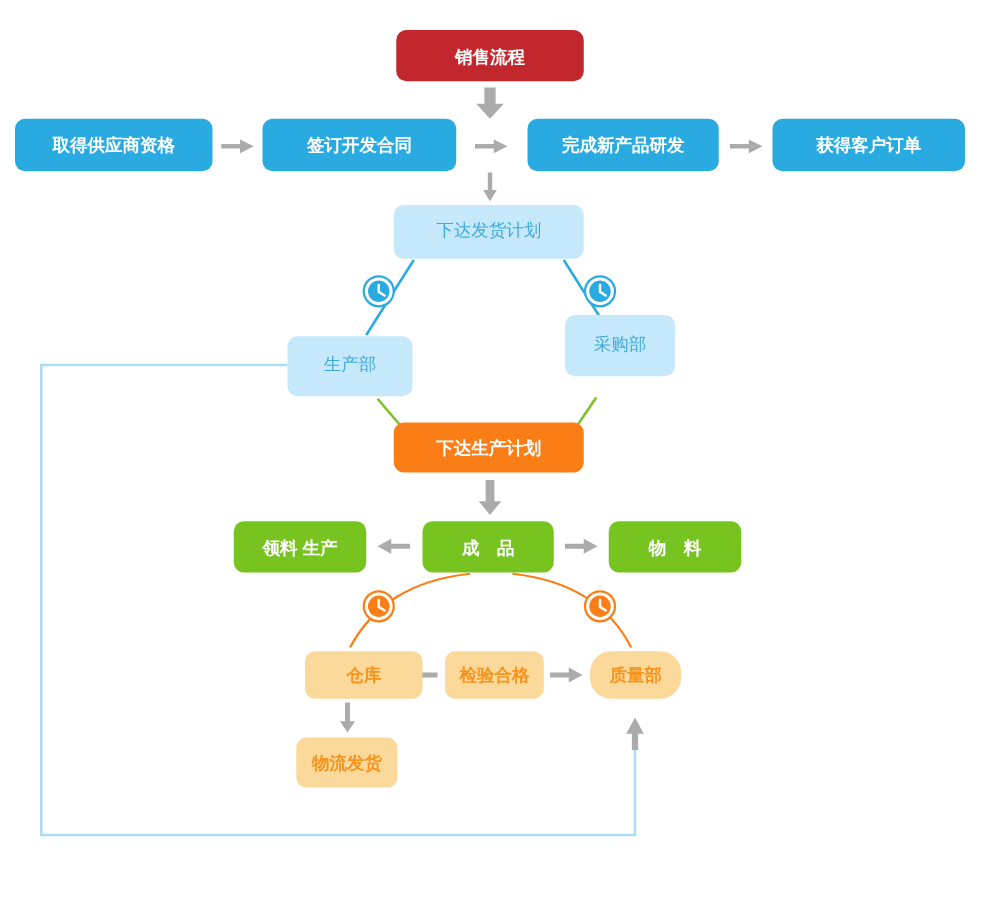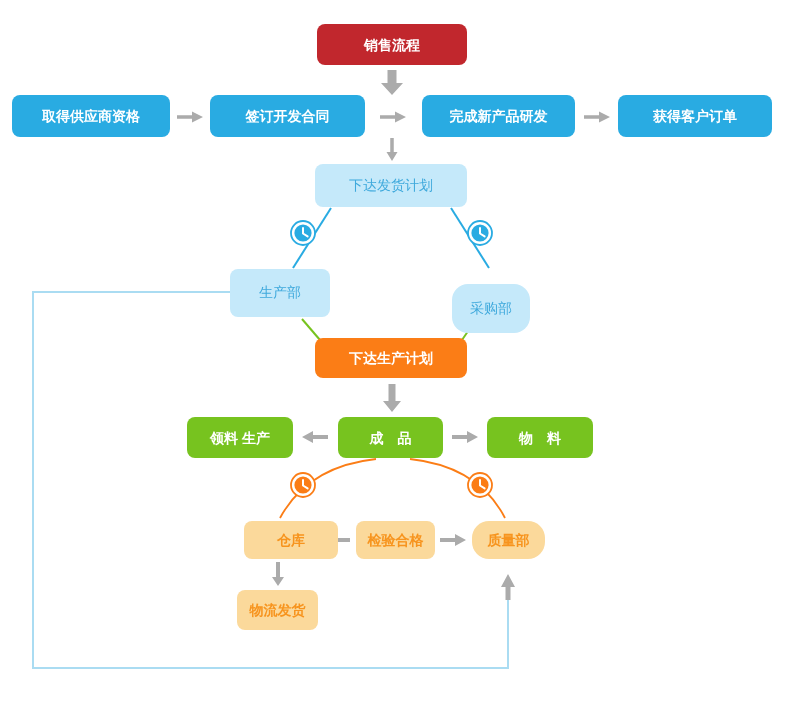--- a/index.html
+++ b/index.html
@@ -89,21 +89,21 @@
   <div class="node red" style="left:317px; top:24px; width:150px; height:41px;">销售流程</div>
 
   <div class="node blue" style="left:12px; top:95px; width:158px; height:42px;">取得供应商资格</div>
   <div class="node blue" style="left:210px; top:95px; width:155px; height:42px;">签订开发合同</div>
   <div class="node blue" style="left:618px; top:95px; width:154px; height:42px;">获得客户订单</div>
   <div class="node blue" style="left:422px; top:95px; width:153px; height:42px;">完成新产品研发</div>
 
   <div class="node lblue" style="left:315px; top:164px; width:152px; height:43px;">下达发货计划</div>
 
   <div class="node lblue" style="left:230px; top:269px; width:100px; height:48px;">生产部</div>
-  <div class="node lblue" style="left:452px; top:284px; width:78px; height:49px;border-radius:16px;">采购部</div>
+  <div class="node lblue" style="left:452px; top:252px; width:88px; height:49px;">采购部</div>
 
   <div class="node orange" style="left:315px; top:338px; width:152px; height:40px;">下达生产计划</div>
 
   <div class="node green" style="left:187px; top:417px; width:106px; height:41px;">领料 生产</div>
   <div class="node green" style="left:338px; top:417px; width:105px; height:41px;">成　品</div>
   <div class="node green" style="left:487px; top:417px; width:106px; height:41px;">物　料</div>
 
   <div class="node tan" style="left:244px; top:521px; width:94px; height:38px;">仓库</div>
   <div class="node tan" style="left:356px; top:521px; width:79px; height:38px;">检验合格</div>
   <div class="node tan" style="left:472px; top:521px; width:73px; height:38px;border-radius:17px;">质量部</div>

